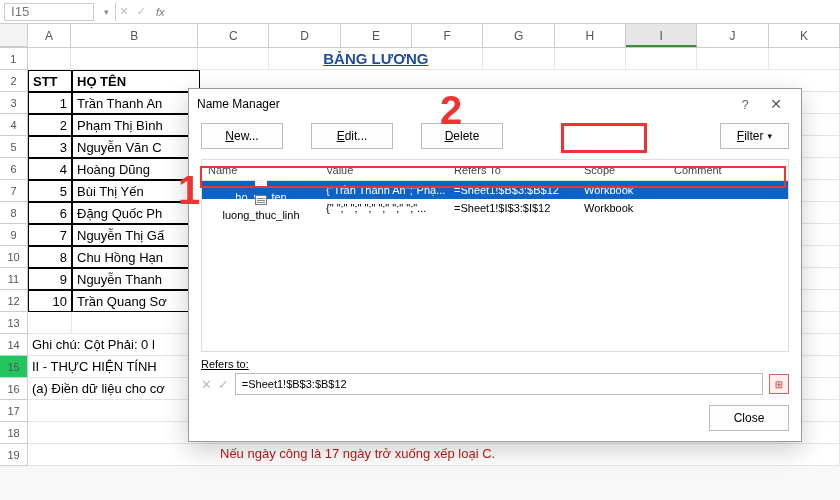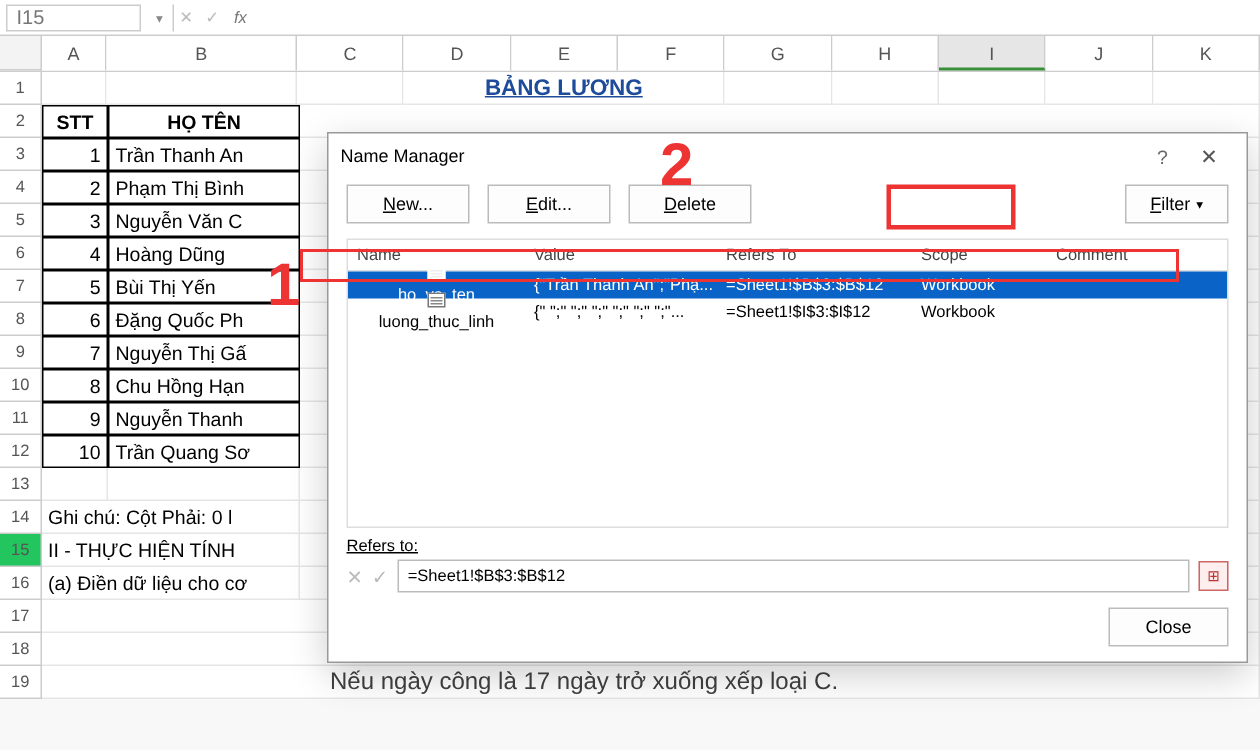--- a/index.html
+++ b/index.html
@@ -32,34 +32,34 @@
   .colJ { width:72px; }
   .colK { width:72px; }
 
   
   .grid { position:relative; }
   .row { display:flex; height:22px; }
   .rowh { width:28px; border-right:1px solid #ccc; border-bottom:1px solid #ccc; text-align:center; font-size:11px; line-height:22px; color:#555; background:#fff; }
   .rowh.shaded { background:#22c55e; }
   .cell { border-right:1px solid #e5e5e5; border-bottom:1px solid #e5e5e5; font-size:13px; line-height:22px; padding:0 4px; background:#fff; white-space:nowrap; overflow:hidden; }
   .cell.bord { border:1px solid #000; }
-  .cell.center { text-align:center; }
+  .cell.center { }
   .cell.right { text-align:right; }
   .title-cell { text-align:center; font-weight:bold; text-decoration:underline; color:#1e4c9a; font-size:15px; }
 
   
   .dialog {
     position:absolute; left:188px; top:88px; width:614px; height:354px;
-    background:#fff; border:1px solid #999; box-shadow:0 8px 24px rgba(0,0,0,0.2);margin-left:30px;
+    background:#fff; border:1px solid #999; box-shadow:0 8px 24px rgba(0,0,0,0.2);
   }
   .dlg-titlebar { height:30px; display:flex; align-items:center; padding:0 8px; font-size:12px; }
   .dlg-title { flex:1; }
   .dlg-help { width:28px; text-align:center; color:#666; font-size:13px; }
   .dlg-close { width:34px; text-align:center; color:#555; font-size:14px; }
-  .dlg-buttons { display:flex; gap:12px; padding:4px 12px 10px 12px; align-items:center; }
+  .dlg-buttons { display:flex; gap:28px; padding:4px 12px 10px 12px; align-items:center; }
   .btn { height:26px; border:1px solid #bbb; background:#fdfdfd; font-size:12px; padding:0 16px; cursor:pointer; display:flex; align-items:center; justify-content:center; }
   .btn.wide { width:82px; }
   .btn .underline-first::first-letter { text-decoration:underline; }
   .spacer { flex:1; }
   .filter-chev { margin-left:4px; font-size:9px; }
 
   .callout-delete { border:3px solid #e33; position:absolute; left:372px; top:34px; width:86px; height:30px; pointer-events:none; }
   .callout-num1 { position:absolute; left:178px; top:168px; color:#e33; font-size:40px; font-weight:bold; z-index:20; pointer-events:none; }
   .callout-num2 { position:absolute; left:440px; top:88px; color:#e33; font-size:40px; font-weight:bold; z-index:20; pointer-events:none; }
 
@@ -243,21 +243,21 @@
   <div class="row">
       <div class="rowh">18</div>
       <div class="cell" style="flex:1"></div>
     </div>
   <div class="row">
       <div class="rowh">19</div>
       <div class="cell" style="flex:1"></div>
     </div>
 </div>
 
-<div style="position:absolute; left:220px; top:446px; font-size:16px; color:#404040">Nếu ngày công là 17 ngày trở xuống xếp loại C.</div>
+<div style="position:absolute; left:220px; top:446px; font-size:13px; color:#b91c1c">Nếu ngày công là 17 ngày trở xuống xếp loại C.</div>
 
 <div class="dialog">
   <div class="dlg-titlebar">
     <div class="dlg-title">Name Manager</div>
     <div class="dlg-help">?</div>
     <div class="dlg-close">✕</div>
   </div>
   <div class="dlg-buttons">
     <button class="btn wide">
         <span class="underline-first">New...</span>

